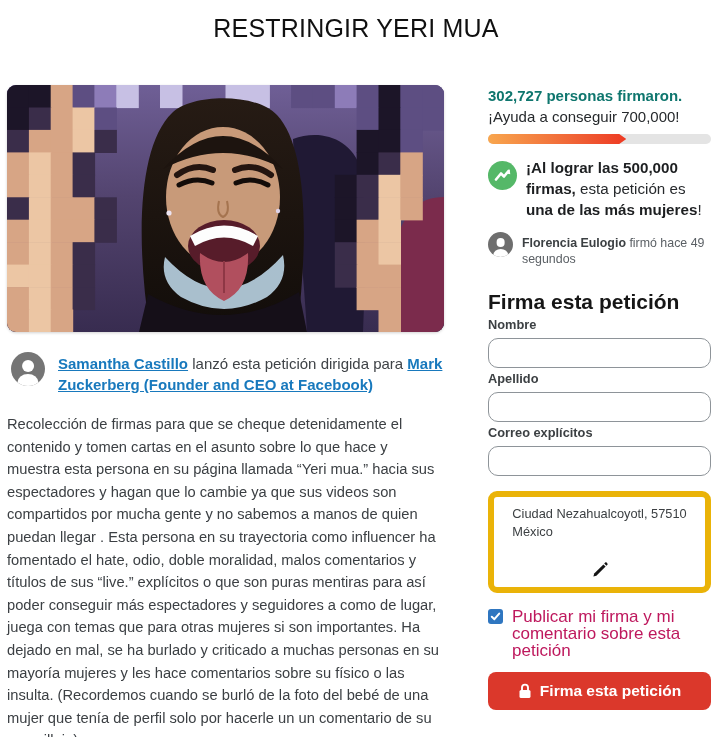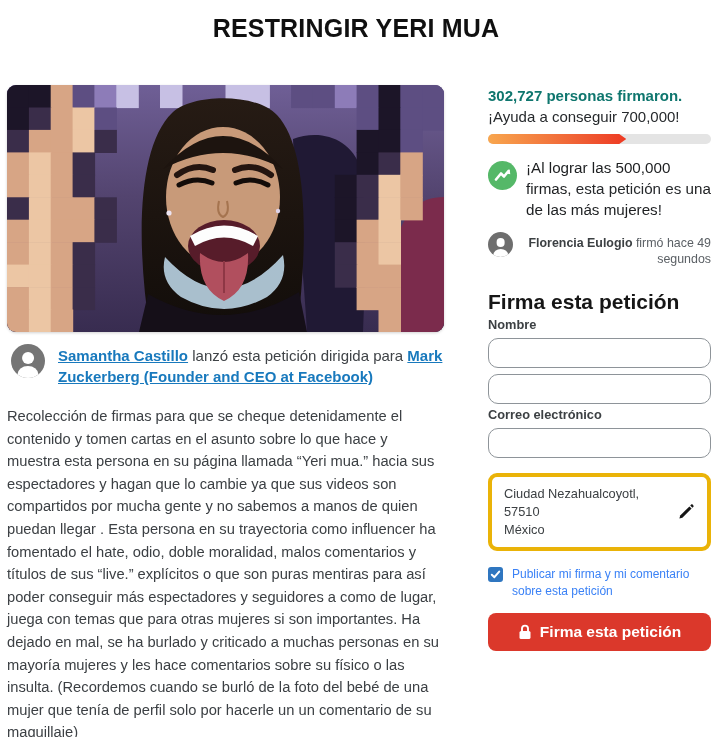--- a/index.html
+++ b/index.html
@@ -6,36 +6,36 @@
   html,body { background:#fff; }
   body {
     width:712px; height:737px; overflow:hidden;
     font-family:"Liberation Sans", sans-serif;
     color:#3f4347;
   }
   .page { width:712px; padding:0 7px; }
 
   h1.page-title {
     margin-top:14px; text-align:center;
-    font-size:25px; font-weight:700; letter-spacing:.2px; color:#101010;
+    font-size:25px; font-weight:400; letter-spacing:.2px; color:#101010;
   }
 
   .columns { display:flex; margin-top:42px; }
   .left-col { width:438px; }
   .right-col { width:223px; margin-left:44px; flex:none; }
 
   
   .photo-wrap {
     width:437px; height:247px; border-radius:9px; overflow:hidden;
     box-shadow:0 1px 3px rgba(0,0,0,.18); background:#44365f;
   }
   .photo-wrap svg { display:block; width:100%; height:100%; }
 
   
-  .byline { display:flex; margin-top:12px; gap:13px; padding-left:4px; }
+  .byline { display:flex; margin-top:20px; gap:13px; padding-left:4px; }
   .avatar {
     width:34px; height:34px; border-radius:50%; background:#757575;
     flex:none; position:relative; overflow:hidden;
   }
   .avatar::before { 
     content:""; position:absolute; left:50%; top:24%; width:35%; height:35%;
     transform:translateX(-50%); background:#fff; border-radius:50%;
   }
   .avatar::after { 
     content:""; position:absolute; left:50%; top:66%; width:62%; height:50%;
@@ -59,50 +59,50 @@
   }
   .progress-fill {
     height:100%;
     background:linear-gradient(90deg,#f8a64e 0%,#ef5b33 70%,#ee3a23 100%);
     clip-path:polygon(0 0, calc(100% - 7px) 0, 100% 50%, calc(100% - 7px) 100%, 0 100%);
   }
 
   .milestone { display:flex; margin-top:13px; gap:9px; }
   .milestone-icon { width:29px; height:29px; flex:none; margin-top:4px; }
   .milestone-text { font-size:15.2px; line-height:21px; color:#26292c; }
-  .milestone-text b { font-weight:400; color:#1d1f21; }
+  .milestone-text b { font-weight:700; color:#1d1f21; }
 
   .signers { margin-top:12px; }
   .signer { display:flex; gap:9px; margin-top:7px; }
   .signer .avatar { width:25px; height:25px; background:#6e6e6e; }
-  .signer-text { font-size:12.4px; line-height:16px; color:#5b6065; padding-top:3px;text-align:right; }
+  .signer-text { font-size:12.4px; line-height:16px; color:#5b6065; padding-top:3px; }
   .signer-text b { color:#3c4043; font-weight:700; }
 
   .form-heading { margin-top:23px; font-size:21px; font-weight:800; color:#161616; }
 
   .field-label { margin-top:3px; font-size:12.8px; font-weight:700; color:#3c4043; }
   .text-input {
     margin-top:6px; width:100%; height:30px; border:1px solid #8e9499;
     border-radius:10px; background:#fff; font-size:13px; padding:0 10px;
     outline:none; font-family:inherit;
   }
 
   .location-card {
-    margin-top:15px; border:4px solid #eab308; border-radius:9px;
-    padding:8px 12px; display:flex; align-items:center; gap:20px;
+    margin-top:15px; border:6px solid #eab308; border-radius:9px;
+    padding:8px 12px; display:flex; align-items:center; gap:20px;flex-direction:column;
   }
   .location-lines { flex:1; font-size:12.8px; line-height:18px; color:#3c4043; }
   .pencil-btn { flex:none; width:18px; height:18px; cursor:pointer; }
 
   .checkbox-row { margin-top:15px; display:flex; gap:9px; }
   .checkbox {
     width:15px; height:15px; border-radius:3px; background:#2f76c0; flex:none;
     margin-top:1px; display:flex; align-items:center; justify-content:center; cursor:pointer;
   }
-  .checkbox-label { font-size:12px; line-height:17px; color:#3b82f6; }
+  .checkbox-label { font-size:17px; line-height:17px; color:#be185d; }
 
   .sign-button {
     margin-top:13px; width:100%; height:38px; border:none; border-radius:8px;
     background:#db382b; color:#fff; font-size:15.5px; font-weight:700;
     font-family:inherit; display:flex; align-items:center; justify-content:center;
     gap:8px; cursor:pointer;
   }
 </style>
 </head>
 <body>
@@ -288,23 +288,24 @@
             <b>Florencia Eulogio</b><span> firmó hace 49 segundos</span>
           </div>
         </div>
       </div>
 
       <div class="form-heading">Firma esta petición</div>
 
       <div class="field-label">Nombre</div>
       <input class="text-input" type="text" value="" style="">
 
+      <div class="field-label">Apellido</div>
       <input class="text-input" type="text" value="" style="">
 
-      <div class="field-label">Correo electrónico</div>
+      <div class="field-label">Correo explícitos</div>
       <input class="text-input" type="text" value="" style="">
 
       <div class="location-card">
         <div class="location-lines">
           <div>Ciudad Nezahualcoyotl, 57510</div>
           <div>México</div>
         </div>
         <svg class="pencil-btn" viewBox="0 0 18 18">
           <path d="M3.2,12.6 L2.4,15.6 L5.4,14.8 L14.6,5.6 L12.4,3.4 Z" fill="#151515"></path>
           <path d="M13.2,2.6 L15.4,4.8 L16.4,3.8 C16.8,3.4 16.8,2.8 16.4,2.4 L15.6,1.6 C15.2,1.2 14.6,1.2 14.2,1.6 Z" fill="#151515"></path>

